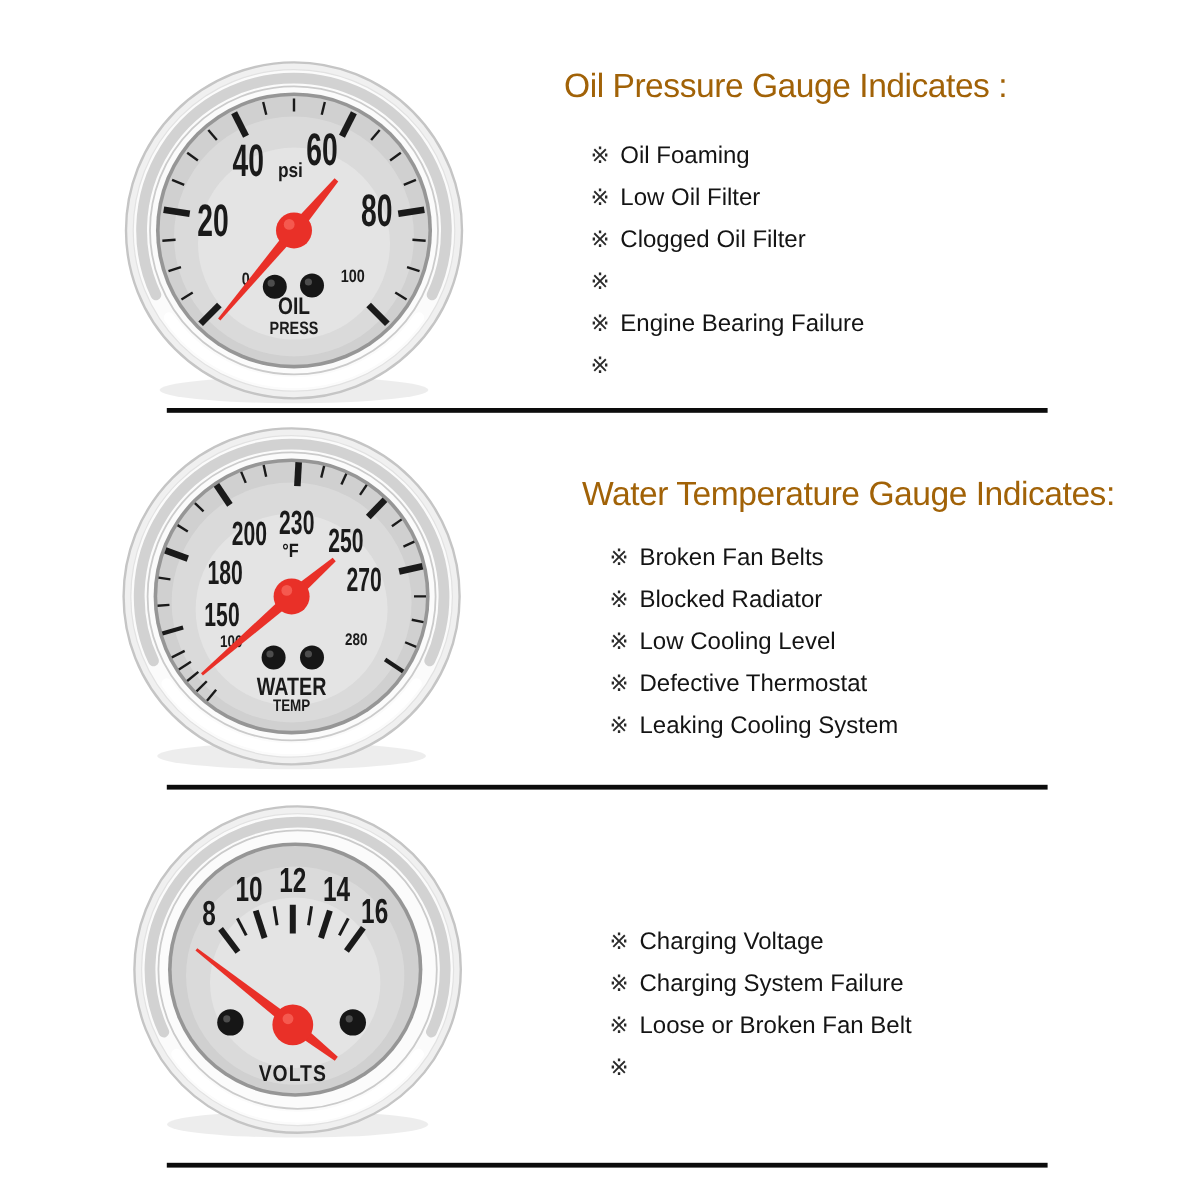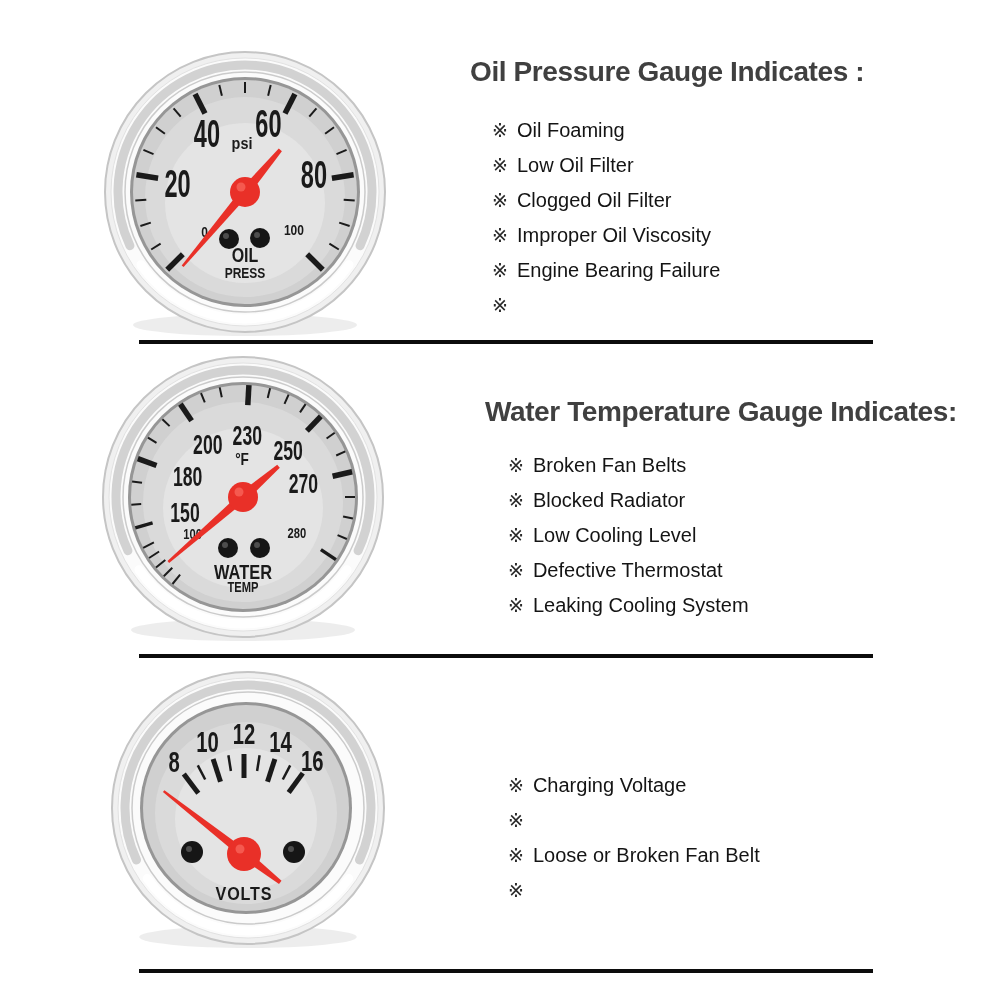--- a/index.html
+++ b/index.html
@@ -4,22 +4,22 @@
 <style>
   * { margin:0; padding:0; box-sizing:border-box; }
   html,body { background:#ffffff; }
   body {
     width:1000px; height:1000px; position:relative; overflow:hidden;
     font-family:"Liberation Sans", sans-serif;
   }
   .canvas { position:absolute; left:0; top:0; width:1000px; height:1000px; background:#fff; }
   .gauge { position:absolute; }
   .tblock-title {
-    position:absolute; font-weight:bold; font-size:28px; letter-spacing:-0.4px;
-    color:#404040; white-space:nowrap;
+    position:absolute; font-weight:normal; font-size:28px; letter-spacing:-0.4px;
+    color:#a16207; white-space:nowrap;
   }
   .tlist { position:absolute; }
   .titem {
     height:35px; display:flex; align-items:center;
     font-size:20px; color:#141414; white-space:nowrap;
   }
   .titem .bullet {
     font-family:"DejaVu Sans", sans-serif;
     font-size:19px; color:#2a2a2a; margin-right:9px; line-height:1;
   }
@@ -182,21 +182,20 @@
       <div class="titem">
         <span class="bullet">※</span>
         <span>Low Oil Filter</span>
       </div>
       <div class="titem">
         <span class="bullet">※</span>
         <span>Clogged Oil Filter</span>
       </div>
       <div class="titem">
         <span class="bullet">※</span>
-        <span>Improper Oil Viscosity</span>
       </div>
       <div class="titem">
         <span class="bullet">※</span>
         <span>Engine Bearing Failure</span>
       </div>
       <div class="titem">
         <span class="bullet">※</span>
       </div>
     </div>
   <div class="divider" style="top:340px;"></div>
@@ -226,20 +225,21 @@
     </div>
   <div class="divider" style="top:654px;"></div>
 
   <div class="tlist" style="left:508px; top:768px;">
       <div class="titem">
         <span class="bullet">※</span>
         <span>Charging Voltage</span>
       </div>
       <div class="titem">
         <span class="bullet">※</span>
+        <span>Charging System Failure</span>
       </div>
       <div class="titem">
         <span class="bullet">※</span>
         <span>Loose or Broken Fan Belt</span>
       </div>
       <div class="titem">
         <span class="bullet">※</span>
       </div>
     </div>
   <div class="divider" style="top:969px;"></div>

